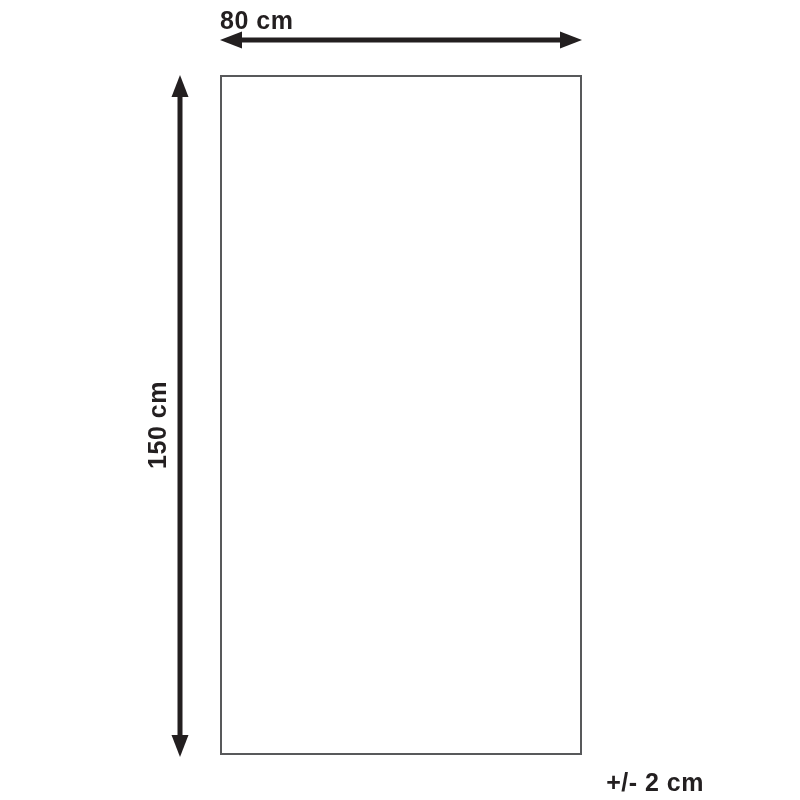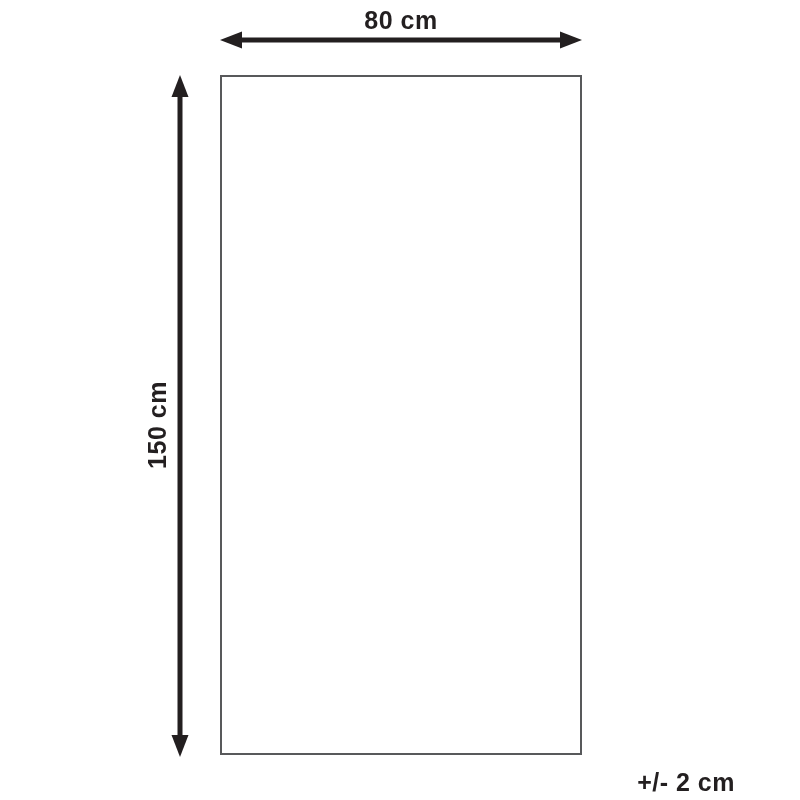--- a/index.html
+++ b/index.html
@@ -17,30 +17,29 @@
     font-size: 25px;
     font-weight: bold;
     color: #231f20;
     letter-spacing: 0.5px;
     white-space: nowrap;
   }
   #width-label {
     left: 220px;
     width: 362px;
     top: 6px;
-    text-align: center;
   }
   #height-label {
     left: 157px;
     top: 425px;
     transform: translate(-50%, -50%) rotate(-90deg);
     transform-origin: center center;
   }
   #tolerance-label {
-    right: 65px;
+    right: 96px;
     top: 768px;
   }
   #product-rect {
     position: absolute;
     left: 220px;
     top: 75px;
     width: 362px;
     height: 680px;
     border: 2px solid #58595b;
     background: #ffffff;

